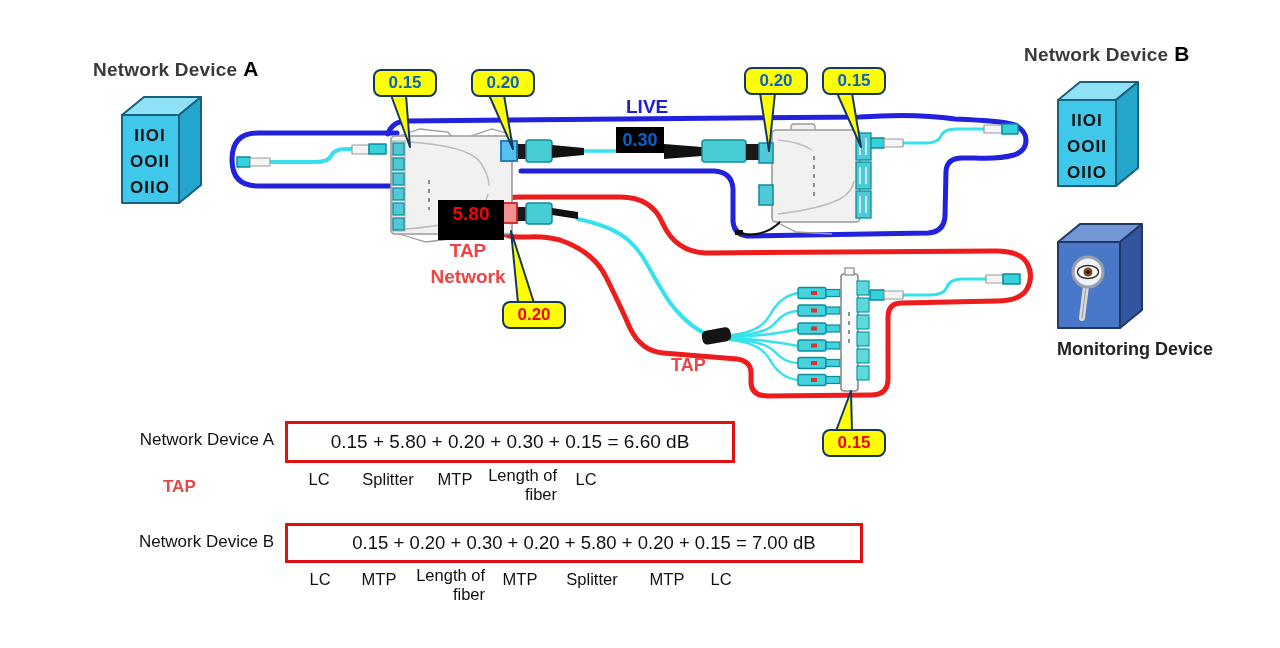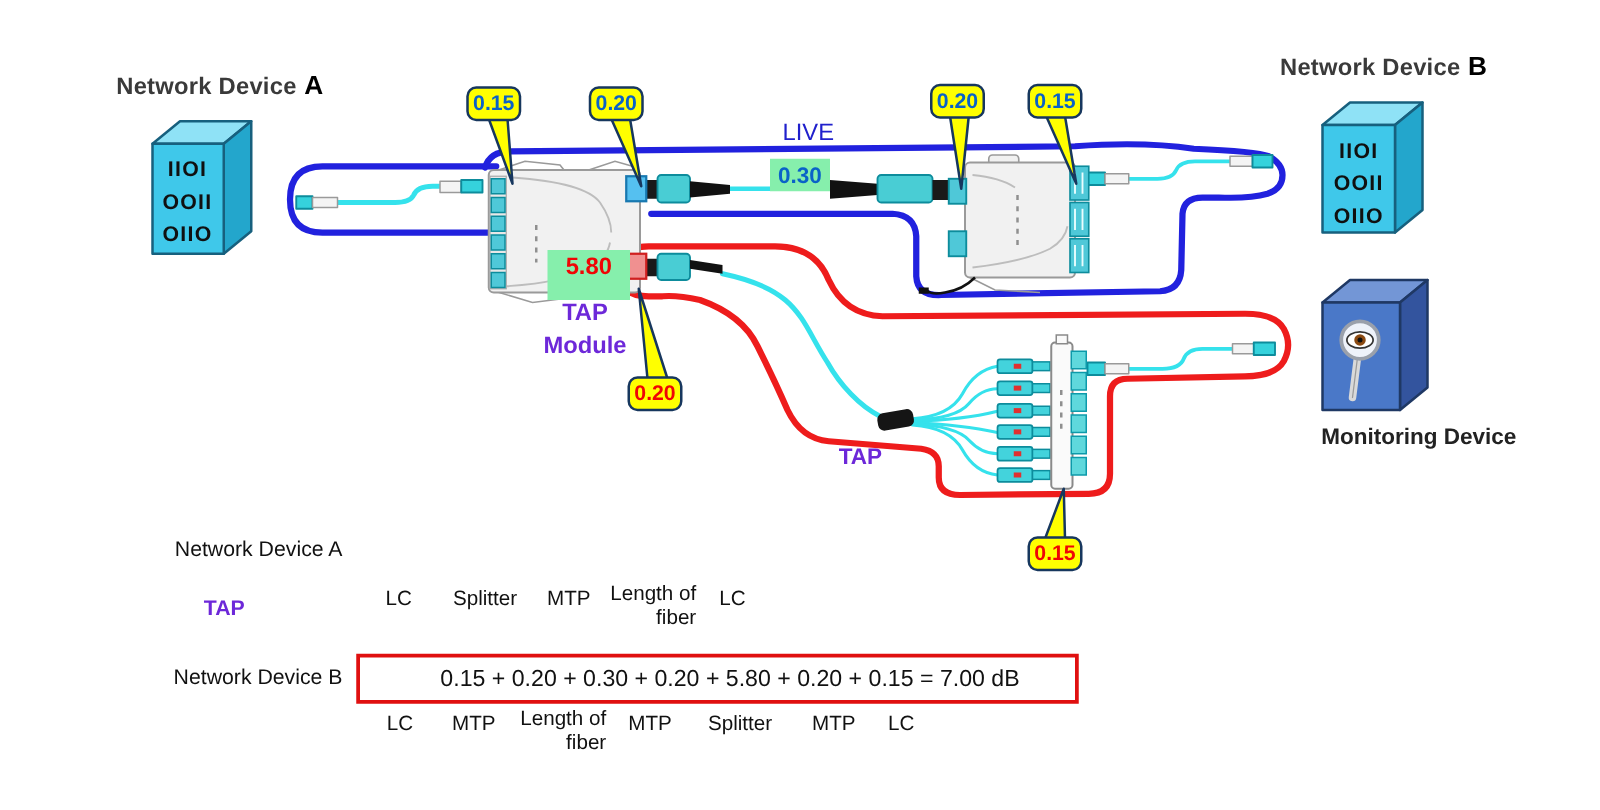--- a/index.html
+++ b/index.html
@@ -5,30 +5,30 @@
   html,body{margin:0;padding:0;background:#fff;}
   #stage{position:relative;width:1280px;height:648px;background:#ffffff;overflow:hidden;
          font-family:"Liberation Sans",sans-serif;}
   #art{position:absolute;left:0;top:0;}
   .abs{position:absolute;}
   
   .dev-header{font-size:19px;color:#3a3a3a;font-weight:600;letter-spacing:.2px;white-space:nowrap;}
   .dev-header b{color:#000;font-size:21px;font-weight:800;margin-left:6px;}
   .mon-header{font-size:18px;color:#222;font-weight:700;white-space:nowrap;margin-left:45px;}
   
-  .callout{box-sizing:border-box;width:44px;height:28px;background:#ffff00;border:2.5px solid #17375e;
+  .callout{box-sizing:border-box;width:64px;height:28px;background:#ffff00;border:2.5px solid #17375e;
            border-radius:8px;text-align:center;line-height:23px;font-weight:800;font-size:17px;}
   .callout.blue{color:#0a62c8;}
   .callout.red{color:#f00505;}
   
-  .hl{background:#86efac;font-weight:800;text-align:center;}
+  .hl{background:#000000;font-weight:800;text-align:center;}
   .hl.red{color:#f00505;font-size:19px;line-height:28px;}
   .hl.blue{color:#0a62c8;font-size:18px;line-height:26px;}
-  .live-label{color:#2020cc;font-weight:400;font-size:19px;}
-  .tap-red{color:#6d28d9;font-weight:800;}
+  .live-label{color:#2020cc;font-weight:700;font-size:19px;}
+  .tap-red{color:#ef4444;font-weight:800;}
   
   .frm-device{font-size:17px;color:#111;white-space:nowrap;}
   .frm-box{box-sizing:border-box;border:3px solid #e01010;background:#fff;display:flex;
            align-items:center;justify-content:center;font-size:19px;color:#111;white-space:nowrap;}
   .frm-comp{font-size:16.5px;color:#111;text-align:right;transform:translateX(-50%);}
   .wrap70{width:70px;}
 </style>
 </head>
 <body>
 
@@ -261,35 +261,38 @@
     <span>Network Device</span><b>A</b>
   </div>
   <div class="abs dev-header" style="left:1024px;top:42px;">
     <span>Network Device</span><b>B</b>
   </div>
   <div class="abs mon-header" style="left:1012px;top:339px;">Monitoring Device</div>
 
   <div class="abs live-label" style="left:626px;top:96px;">LIVE</div>
   <div class="abs tap-red" style="left:405px;top:238px;width:126px;text-align:center;font-size:19px;line-height:1.35;">
     <div>TAP</div>
-    <div>Module</div>
+    <div>Network</div>
   </div>
   <div class="abs tap-red" style="left:671px;top:355px;font-size:18px;">TAP</div>
 
   <div class="abs hl red" style="left:438px;top:200px;width:66px;height:40px;">5.80</div>
   <div class="abs hl blue" style="left:616px;top:127px;width:48px;height:26px;">0.30</div>
 
   <div class="abs callout blue" style="left:373px;top:69px;">0.15</div>
   <div class="abs callout blue" style="left:471px;top:69px;">0.20</div>
   <div class="abs callout blue" style="left:744px;top:67px;">0.20</div>
   <div class="abs callout blue" style="left:822px;top:67px;">0.15</div>
   <div class="abs callout red" style="left:502px;top:301px;">0.20</div>
   <div class="abs callout red" style="left:822px;top:429px;">0.15</div>
 
   <div class="abs frm-device" style="left:92px;top:430px;width:182px;text-align:right;">Network Device A</div>
+  <div class="abs frm-box" style="left:285px;top:421px;width:450px;height:42px;">
+    <span>0.15 + 5.80 + 0.20 + 0.30 + 0.15 = 6.60 dB</span>
+  </div>
   <div class="abs tap-red" style="left:163px;top:477px;font-size:17px;">TAP</div>
   <div class="abs frm-comp" style="left:319px;top:470px;">LC</div>
   <div class="abs frm-comp" style="left:388px;top:470px;">Splitter</div>
   <div class="abs frm-comp" style="left:455px;top:470px;">MTP</div>
   <div class="abs frm-comp wrap70" style="left:522px;top:466px;">Length of fiber</div>
   <div class="abs frm-comp" style="left:586px;top:470px;">LC</div>
 
   <div class="abs frm-device" style="left:92px;top:532px;width:182px;text-align:right;">Network Device B</div>
   <div class="abs frm-box" style="left:285px;top:523px;width:578px;height:40px;font-size:18.5px;padding-left:20px;">
     <span>0.15 + 0.20 + 0.30 + 0.20 + 5.80 + 0.20 + 0.15 = 7.00 dB</span>

